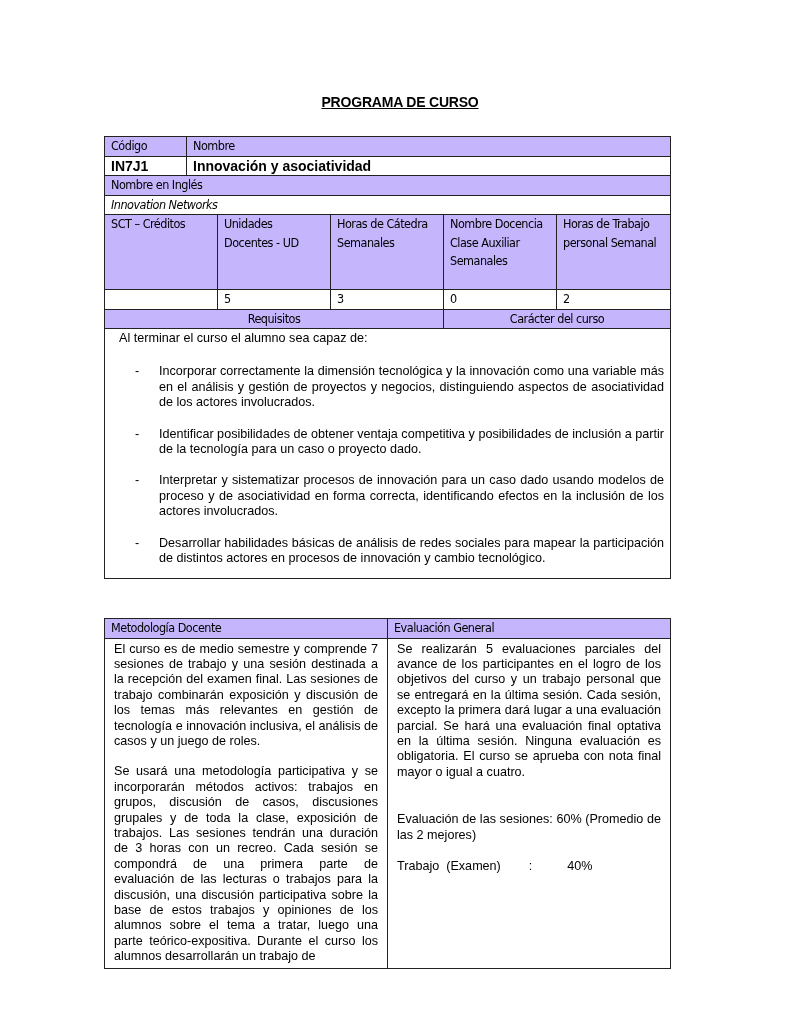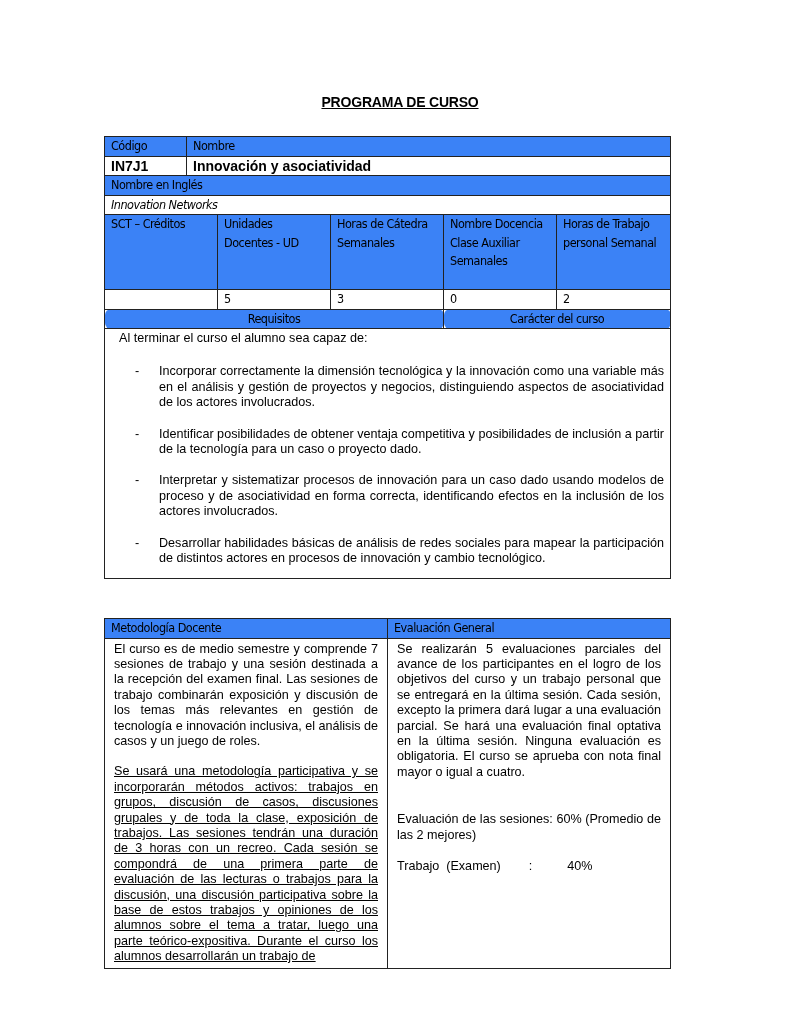--- a/index.html
+++ b/index.html
@@ -11,36 +11,36 @@
   }
   table.prog {
     position: absolute; left: 104px; top: 136px; width: 566px;
     border-collapse: collapse; table-layout: fixed;
   }
   table.prog td {
     border: 1.3px solid #222; padding: 0 6px; vertical-align: top;
     font-family: "DejaVu Sans", sans-serif; font-size: 12.5px; line-height: 18.5px;
     letter-spacing: -0.5px; font-stretch: condensed;
   }
-  .hdr { background: #3b82f6; }
-  .center { text-align: center; border-radius: 6px; }
+  .hdr { background: #c4b5fd; }
+  .center { text-align: center; }
   .bold-arial { font-family: "Liberation Sans", sans-serif !important; font-weight: bold; font-size: 14px !important; letter-spacing: 0 !important; }
   .italic-bold { font-style: italic; font-weight: normal; }
   .body-text {
     font-family: "Liberation Sans", sans-serif !important; font-size: 12.6px !important;
     line-height: 15.4px !important; letter-spacing: 0 !important; text-align: justify;
   }
   .ra { padding: 0 6px 8px 6px !important; }
   .ra .intro { margin: 2px 0 18px 8px; }
   .ra ul { list-style: none; margin: 0; padding: 0; }
   .ra li { position: relative; padding-left: 48px; padding-right: 0; margin-bottom: 16px; }
   .ra li .dash { position: absolute; left: 24px; top: 0; }
   .ra li:last-child { margin-bottom: 4px; }
   .meto p, .eval p { margin: 3px; }
-  .meto .p2 { margin-top: 15px; text-decoration: underline; }
+  .meto .p2 { margin-top: 15px; }
   .eval .p2 { margin-top: 32px; }
   .eval .p3 { margin-top: 16px; white-space: pre; }
   .h-row td { height: 18px; }
 </style>
 </head>
 <body>
 
 <div class="title">PROGRAMA DE CURSO</div>
 
 <table class="prog">

